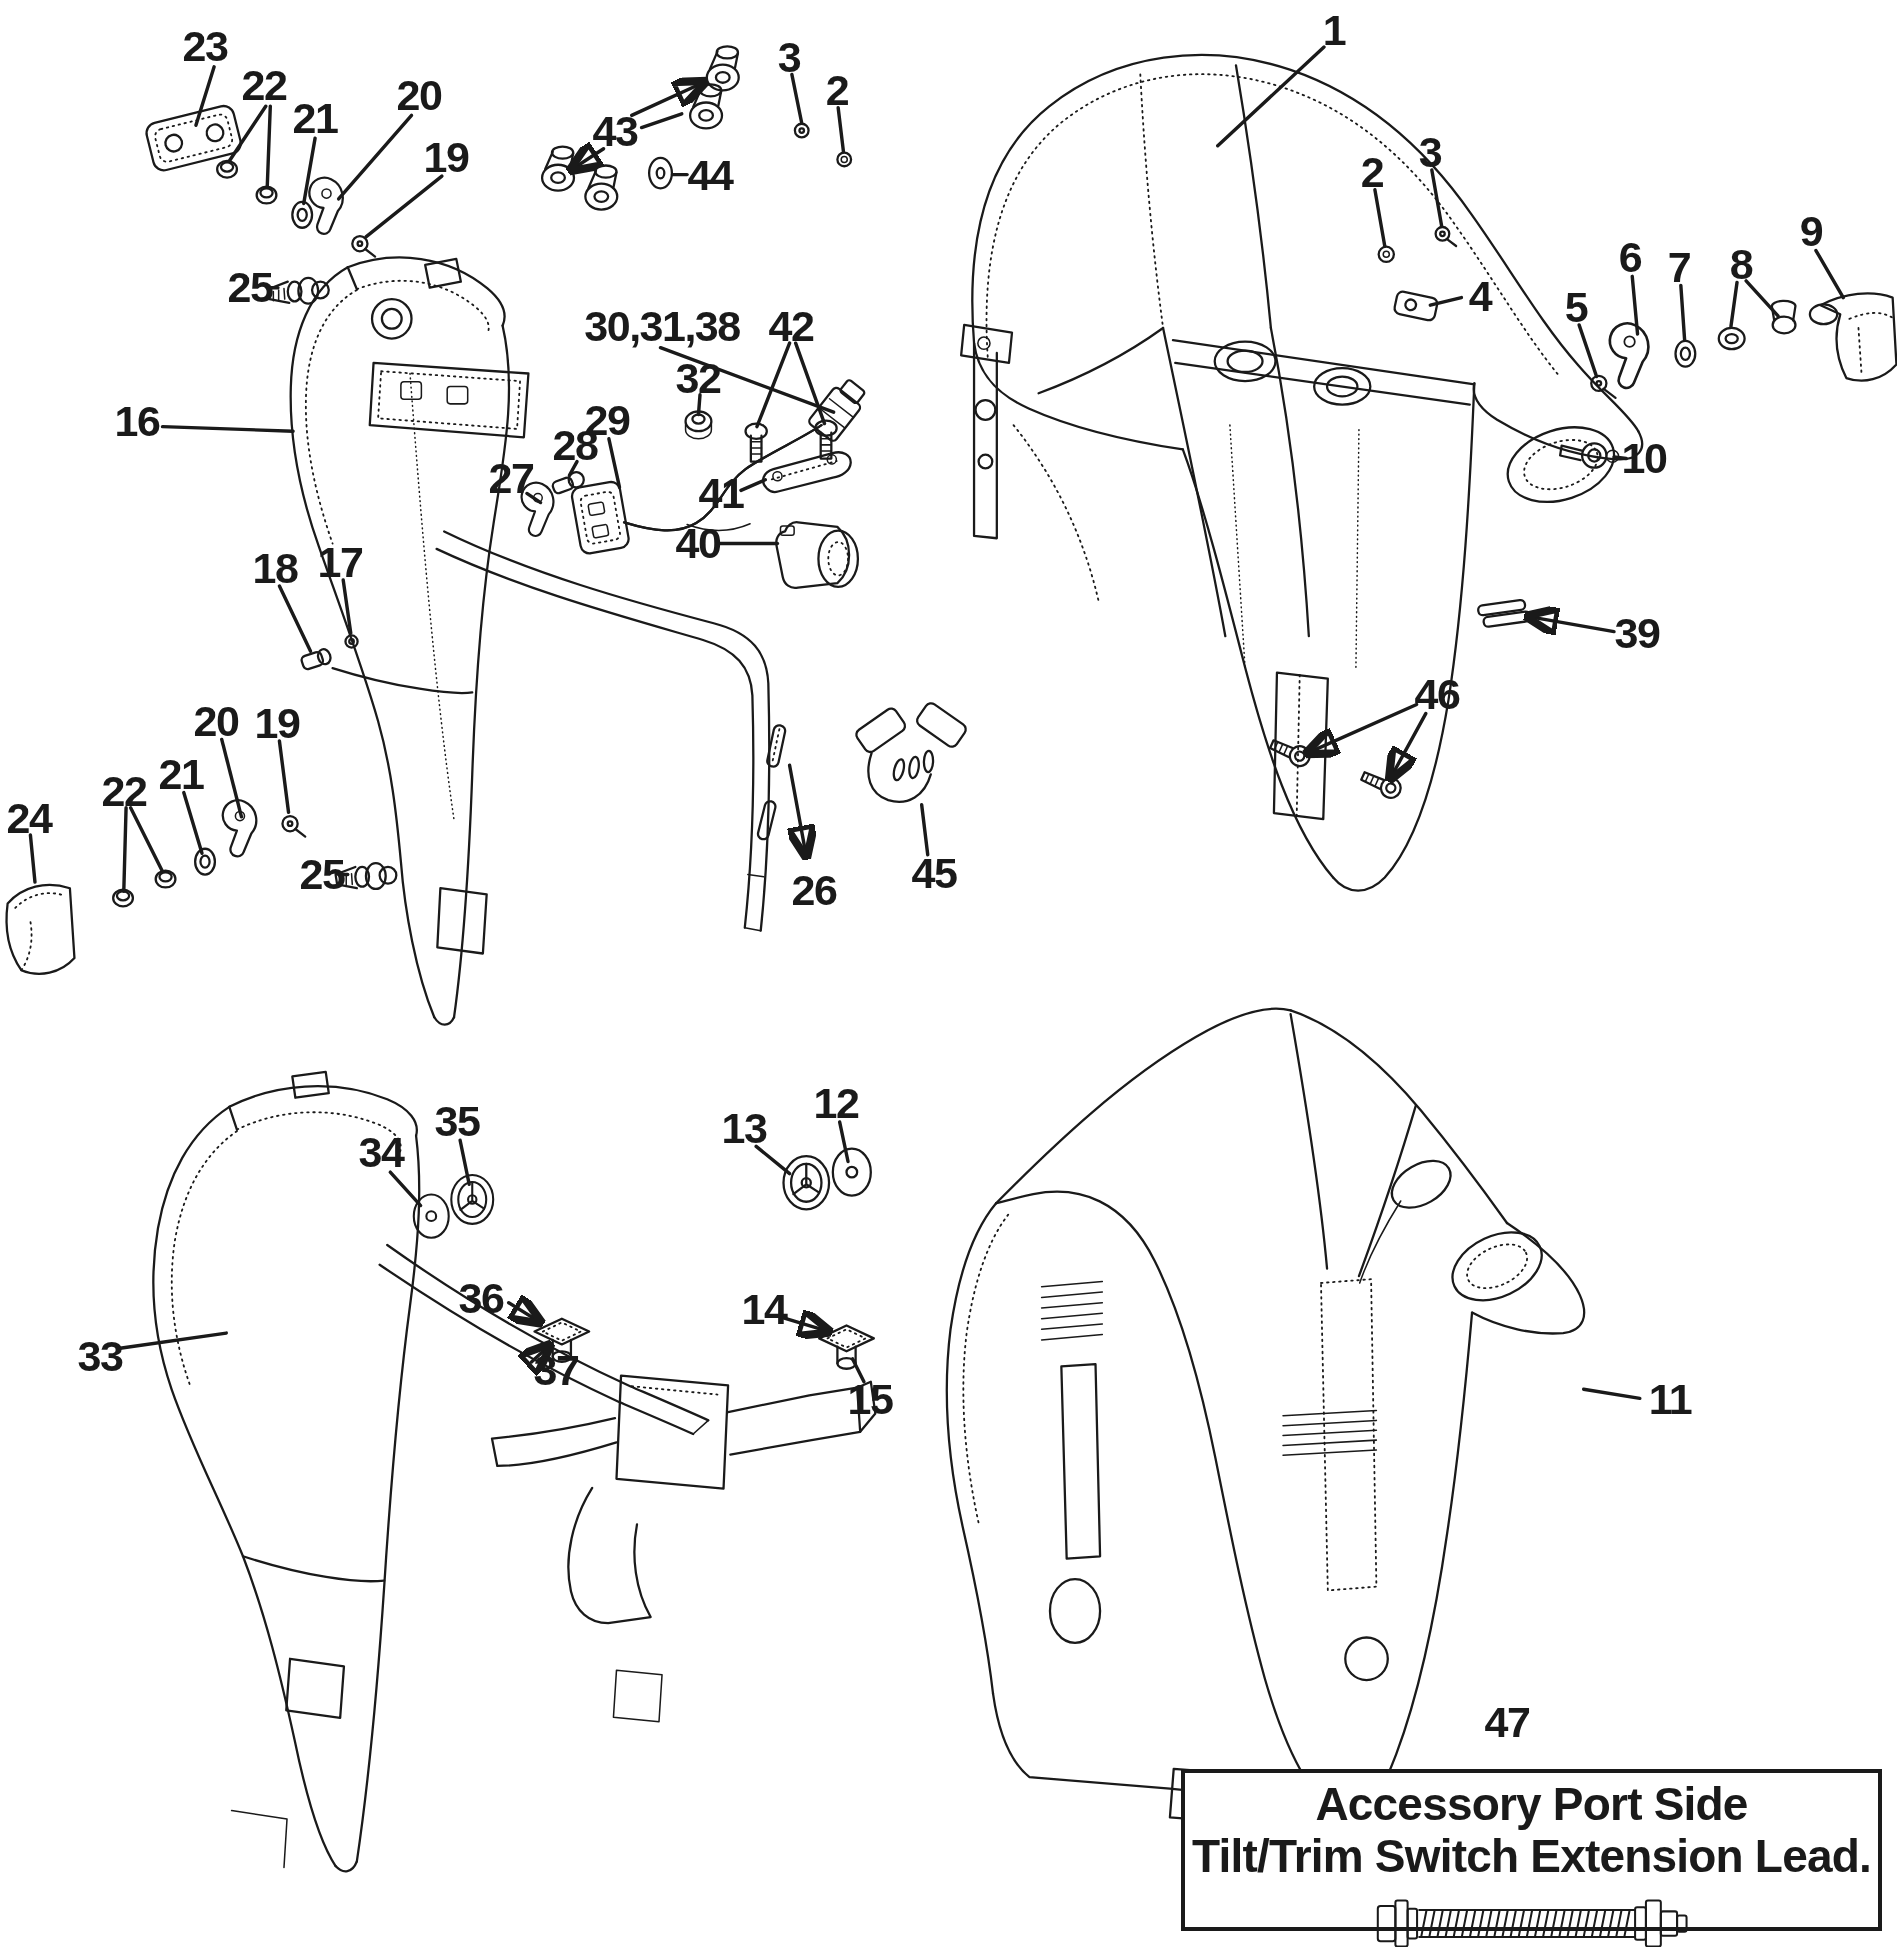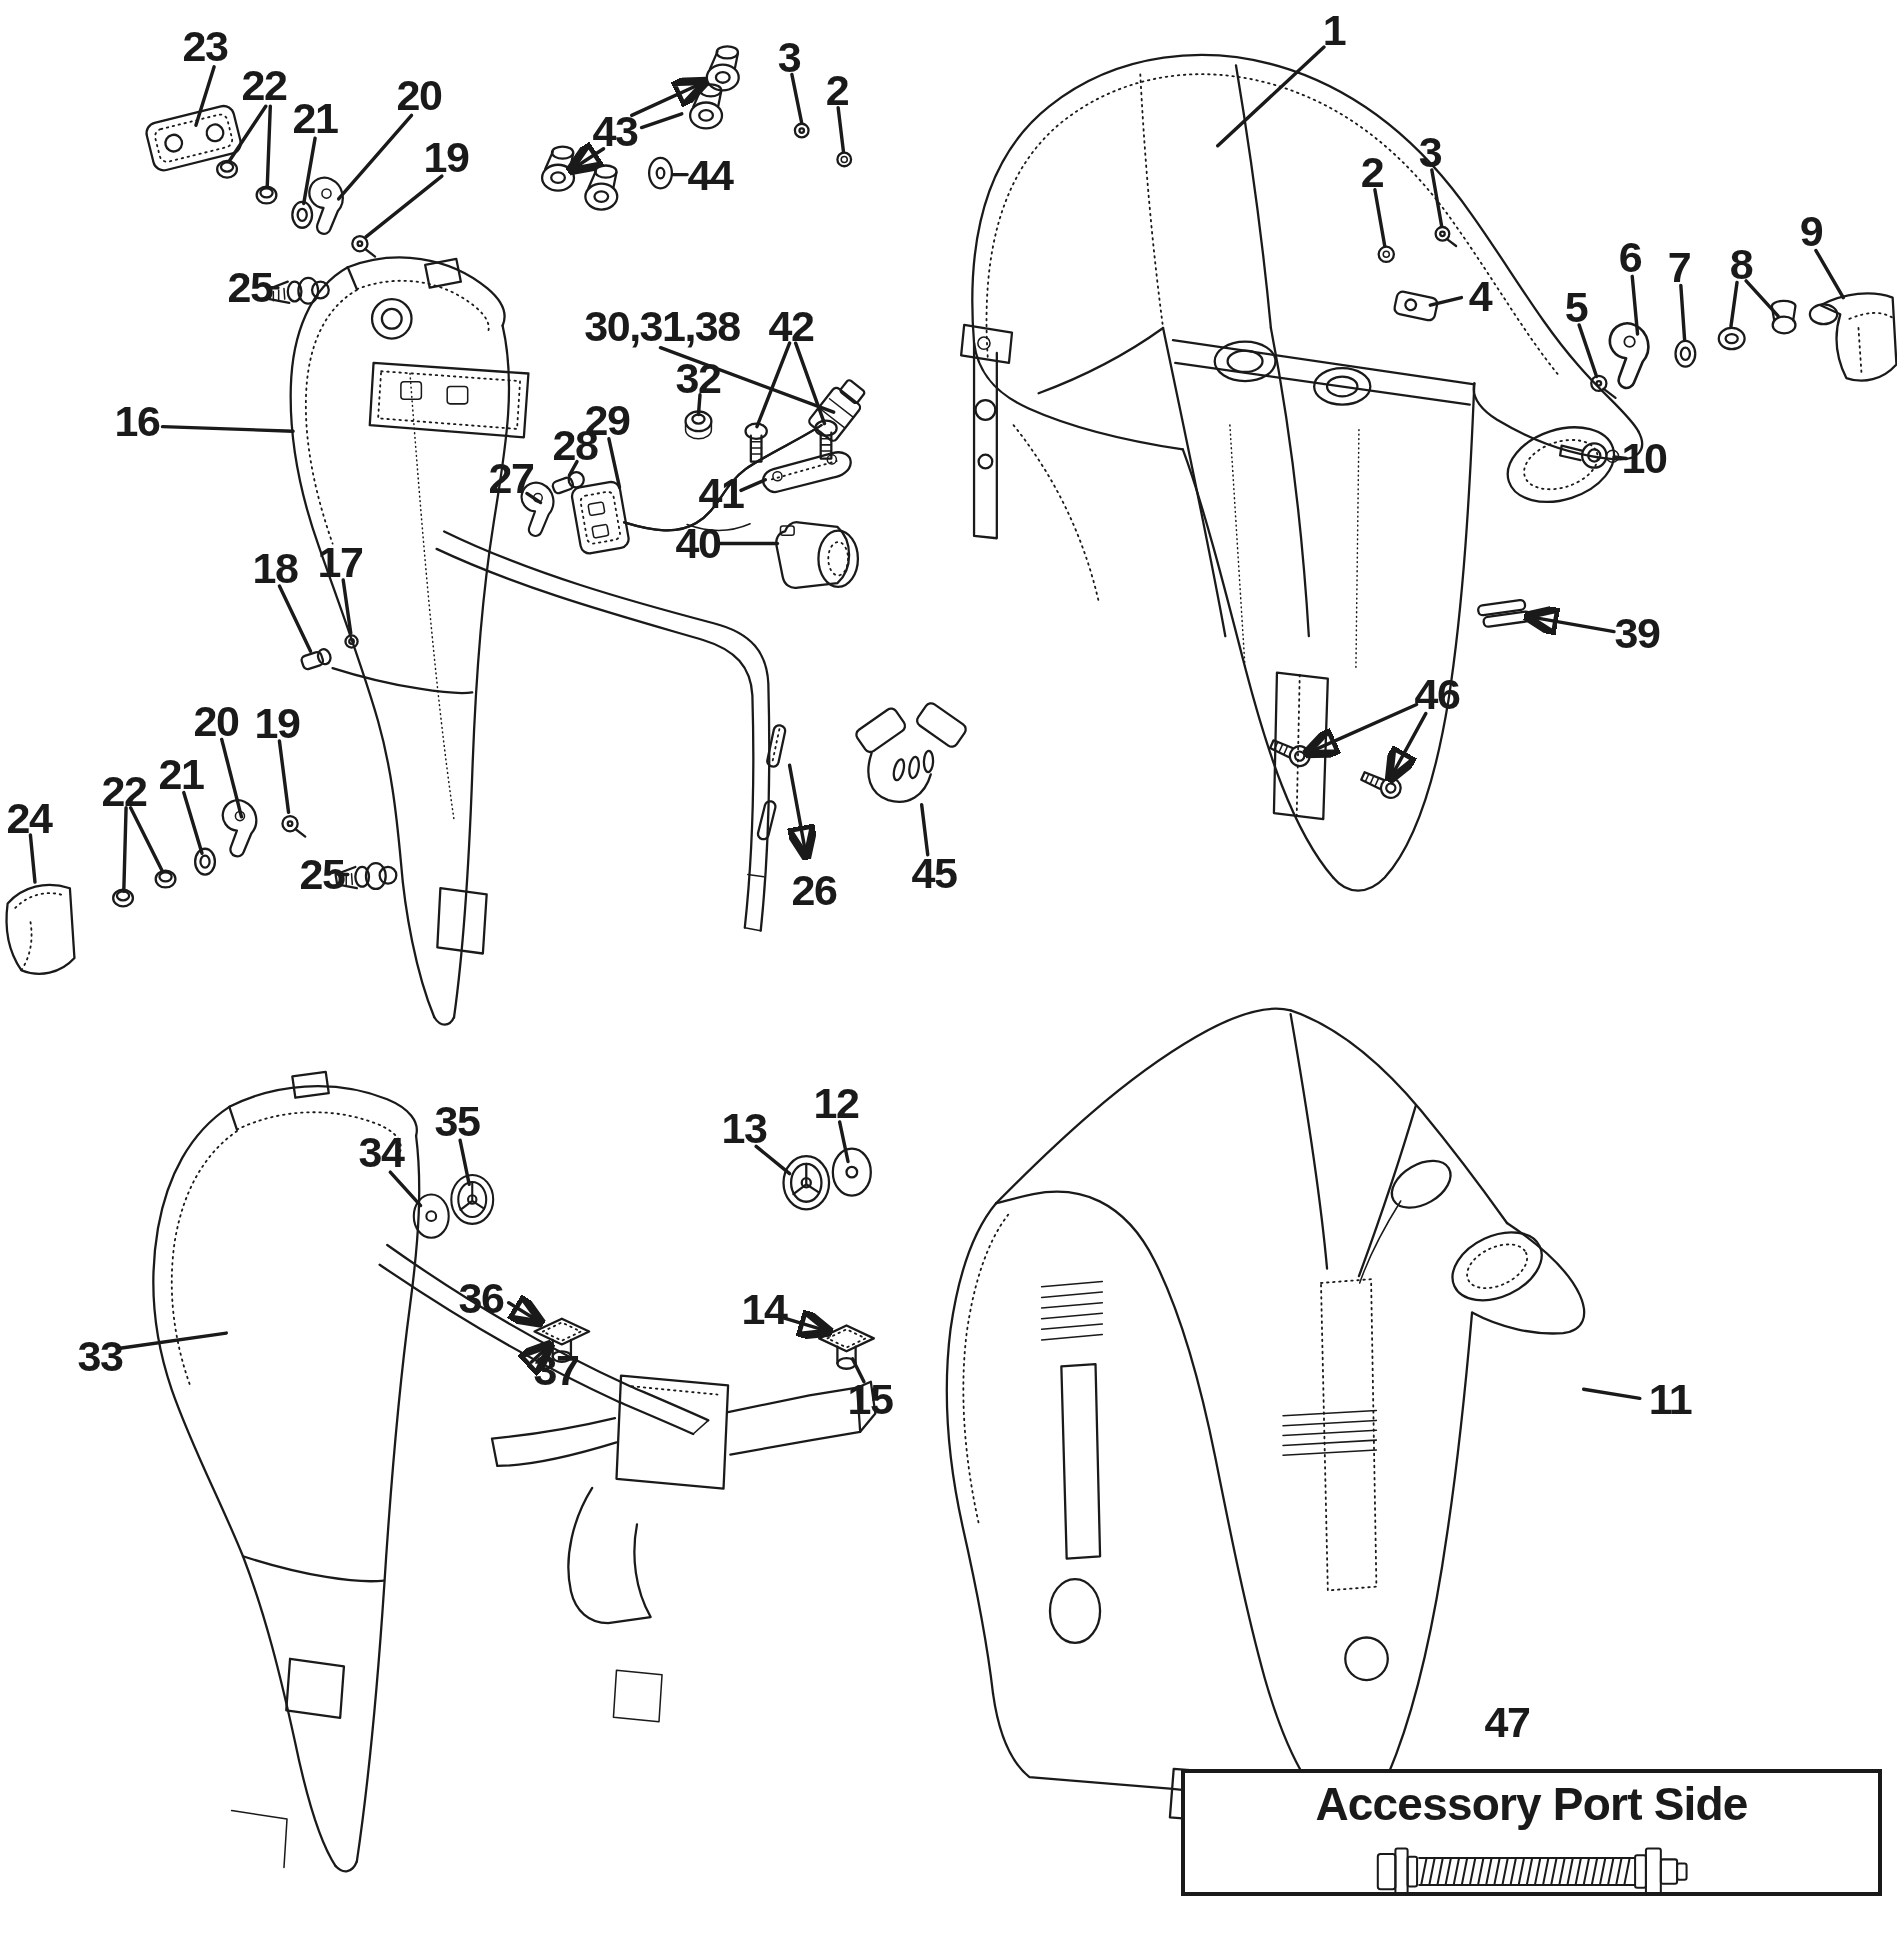--- a/index.html
+++ b/index.html
@@ -15,21 +15,21 @@
   #art .thin { stroke-width:2; }
   #art .ld  { stroke-width:4.5; }
   #art .dot { stroke-dasharray:1 5; stroke-width:2; }
   #callout-layer { position:absolute; left:0; top:0; width:100%; height:100%; }
   .callout {
     position:absolute; transform:translate(-50%,-50%);
     font-weight:700; font-size:43px; letter-spacing:-1.5px; color:var(--ink);
     white-space:nowrap; line-height:1;
   }
   #note-box {
-    position:absolute; left:1181px; top:1769px; width:701px; height:127px;
+    position:absolute; left:1181px; top:1769px; width:701px; height:162px;
     border:4.6px solid var(--ink); background:var(--bg);
     text-align:center; box-sizing:border-box; padding-top:6px;
   }
   .note-line { font-weight:700; font-size:46px; line-height:1.12; color:var(--ink); letter-spacing:-0.8px; }
   #lead-art { display:block; margin:4.6px auto 0 auto; }
   #lead-art * { fill:none; stroke:var(--ink); stroke-width:3; }
 </style>
 </head>
 <body>
 
@@ -496,20 +496,21 @@
       <div class="callout" style="left: 744px; top: 1128px;">13</div>
       <div class="callout" style="left: 836px; top: 1103px;">12</div>
       <div class="callout" style="left: 764px; top: 1309px;">14</div>
       <div class="callout" style="left: 870px; top: 1399px;">15</div>
       <div class="callout" style="left: 1670px; top: 1399px;">11</div>
       <div class="callout" style="left: 1507px; top: 1722px; text-align: right;">47</div>
     </div>
 
   <div id="note-box">
     <div class="note-line">Accessory Port Side</div>
+    <div class="note-line">Tilt/Trim Switch Extension Lead.</div>
     <svg id="lead-art" width="357" height="65" viewBox="0 0 470 96">
       <rect x="8" y="28" width="26" height="52" rx="4"></rect>
       <rect x="34" y="20" width="18" height="68" rx="3"></rect>
       <rect x="52" y="32" width="14" height="44" rx="3"></rect>
       <path d="M68,34 L388,34 M68,74 L388,74" class="thin"></path>
       <path d="M72,74 L80,34 M84,74 L92,34 M96,74 L104,34 M108,74 L116,34 M120,74 L128,34 M132,74 L140,34 M144,74 L152,34 M156,74 L164,34 M168,74 L176,34 M180,74 L188,34 M192,74 L200,34 M204,74 L212,34 M216,74 L224,34 M228,74 L236,34 M240,74 L248,34 M252,74 L260,34 M264,74 L272,34 M276,74 L284,34 M288,74 L296,34 M300,74 L308,34 M312,74 L320,34 M324,74 L332,34 M336,74 L344,34 M348,74 L356,34 M360,74 L368,34 M372,74 L380,34"></path>
       <rect x="388" y="30" width="16" height="48" rx="3"></rect>
       <rect x="404" y="20" width="22" height="68" rx="3"></rect>
       <rect x="426" y="36" width="24" height="36" rx="3"></rect>
       <rect x="450" y="42" width="14" height="24" rx="3"></rect>

